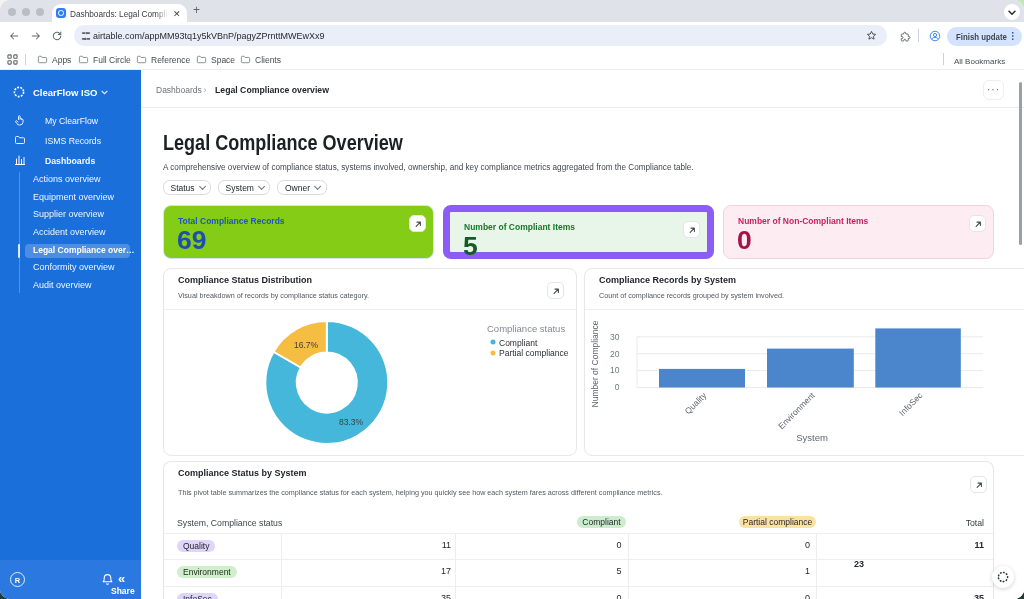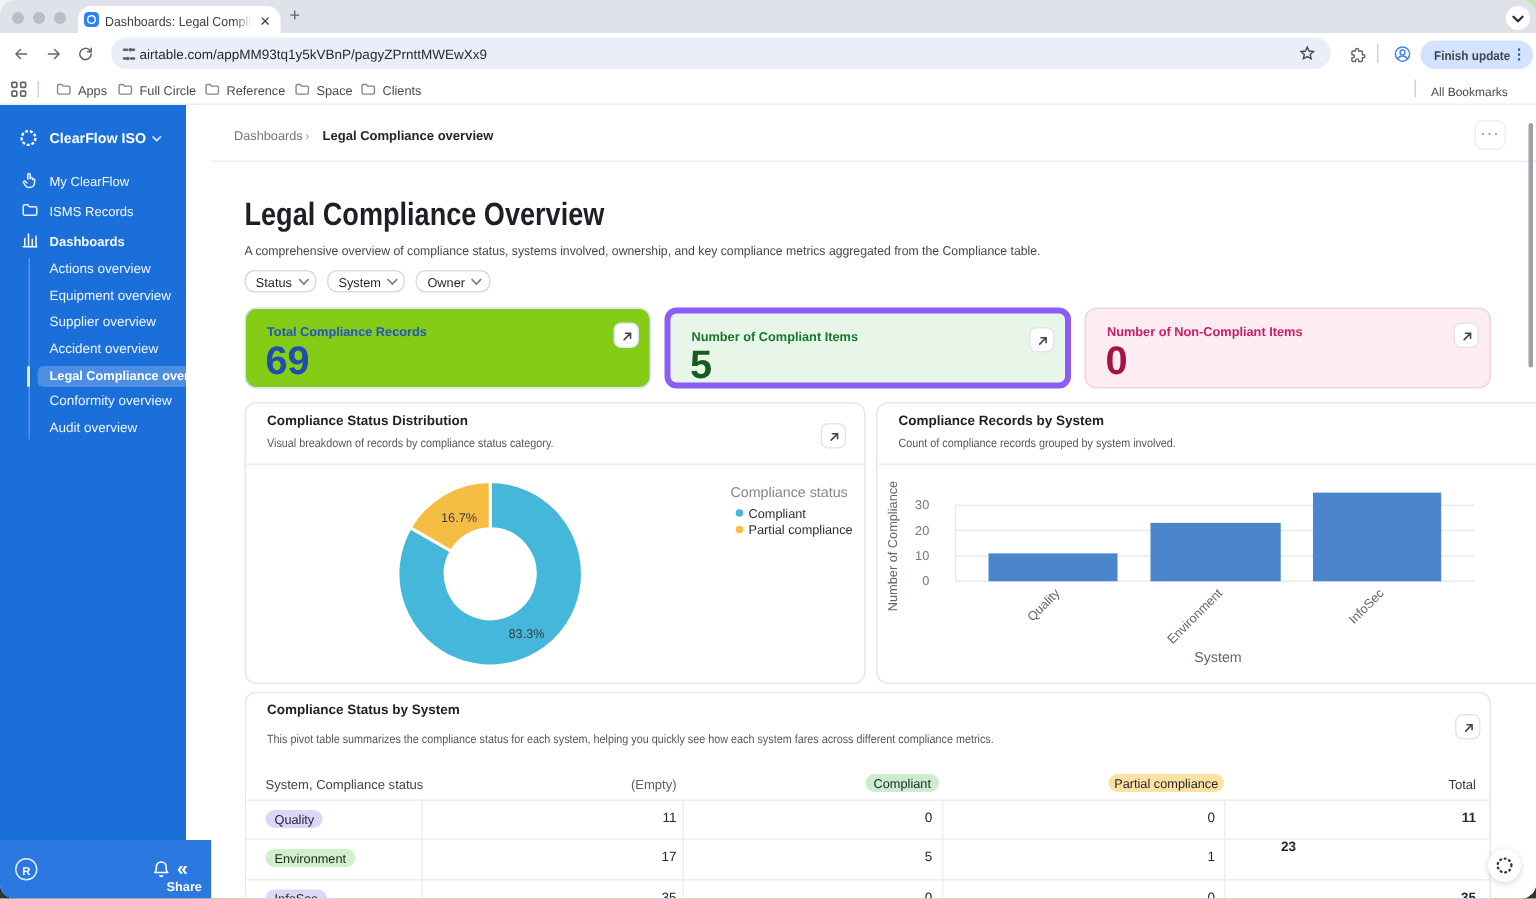--- a/index.html
+++ b/index.html
@@ -23,22 +23,22 @@
 #toolbar { position:absolute; left:0; top:22px; width:1024px; height:27px; background:#fff; }
 .tbi { position:absolute; top:8px; width:12px; height:12px; color:#5f6368; }
 #urlpill { position:absolute; left:74px; top:3px; width:813px; height:21px; background:#e9eef8; border-radius:11px; }
 #urlpill .url { position:absolute; left:19px; top:5.5px; font-size:9px; color:#27292d; }
 #bookmarks { position:absolute; left:0; top:49px; width:1024px; height:21px; background:#fff; border-bottom:1px solid #ebedef; }
 .bm { position:absolute; top:4px; font-size:8.5px; color:#474b50; display:flex; align-items:center; gap:4px; height:13px; white-space:nowrap; }
 .vdiv { position:absolute; width:1px; background:#c8d2e8; }
 
 
 #app { position:absolute; left:0; top:70px; width:1024px; height:529px; background:#fff; }
-#sidebar { position:absolute; left:0; top:0; width:124px; height:529px; background:#1b6fda; color:#fff; }
-.sb-item { position:absolute; left:33px; font-size:8.7px; color:#f4f8ff; white-space:nowrap; }
+#sidebar { position:absolute; left:0; top:0; width:141px; height:529px; background:#1b6fda; color:#fff; }
+.sb-item { position:absolute; left:18px; font-size:8.7px; color:#f4f8ff; white-space:nowrap;padding-left:27px; }
 .sb-sub { position:absolute; left:33px; font-size:9px; color:#eef5ff; white-space:nowrap; }
 #sb-active { position:absolute; left:25px; top:173.5px; width:105px; height:14.5px; background:rgba(255,255,255,.22); border-radius:4px; }
 #sb-line { position:absolute; left:18.5px; top:102px; width:1.5px; height:121px; background:rgba(255,255,255,.25); border-radius:1px; }
 #sb-line-a { position:absolute; left:18px; top:173.5px; width:2px; height:14.5px; background:rgba(255,255,255,.85); border-radius:1px; }
 #sb-bottom { position:absolute; left:0; top:490px; width:141px; height:39px; background:#2b79e0; }
 #main { position:absolute; left:141px; top:0; width:883px; height:529px; background:#fff; }
 #crumbbar { position:absolute; left:0; top:0; width:883px; height:38px; border-bottom:1px solid #e9ebee; background:#fff; }
 #content { position:absolute; left:0; top:38px; width:883px; height:491px; background:#fff; }
 
 .card-btn { position:absolute; width:17px; height:17px; background:#fff; border:1px solid #e2e5e9; border-radius:5px; }
@@ -240,21 +240,21 @@
 
         <div class="statcard" style="left:22px;background:#84cc16;border:1px solid #d7e0f6;">
           <div class="lbl" style="color:#1f56c0;">Total Compliance Records</div>
           <div class="num" style="color:#1d4eb0;">69</div>
           <div class="card-btn" style="right:7px;top:9px;">
               <svg width="8.5" height="8.5" viewBox="0 0 10 10" fill="none" stroke="#43484e" stroke-width="1.25" stroke-linecap="round" stroke-linejoin="round">
                 <path d="M2.5 7.5L7.5 2.5M3.5 2.5h4v4"></path>
               </svg>
             </div>
         </div>
-        <div class="statcard" style="left:302px;background:#e8f6e9;border:4px solid #8b5cf6;">
+        <div class="statcard" style="left:302px;background:#e8f6e9;border:7px solid #8b5cf6;">
           <div class="lbl" style="color:#15782a;">Number of Compliant Items</div>
           <div class="num" style="color:#145c22;">5</div>
           <div class="card-btn" style="right:7px;top:9px;">
               <svg width="8.5" height="8.5" viewBox="0 0 10 10" fill="none" stroke="#43484e" stroke-width="1.25" stroke-linecap="round" stroke-linejoin="round">
                 <path d="M2.5 7.5L7.5 2.5M3.5 2.5h4v4"></path>
               </svg>
             </div>
         </div>
         <div class="statcard" style="left:582px;background:#fdedf3;border:1px solid #f3d2de;">
           <div class="lbl" style="color:#c91f60;">Number of Non-Compliant Items</div>
@@ -327,21 +327,20 @@
         <div id="pivotcard">
           <div class="cc-title">Compliance Status by System</div>
           <div class="cc-sub" style="top:26px;">This pivot table summarizes the compliance status for each system, helping you quickly see how each system fares across different compliance metrics.</div>
           <div class="card-btn" style="right:6px;top:14px;">
               <svg width="8.5" height="8.5" viewBox="0 0 10 10" fill="none" stroke="#43484e" stroke-width="1.25" stroke-linecap="round" stroke-linejoin="round">
                 <path d="M2.5 7.5L7.5 2.5M3.5 2.5h4v4"></path>
               </svg>
             </div>
           <div style="position:absolute;left:0;top:51.5px;width:829px;height:90px;font-size:9px;color:#24282d;">
   <div style="position:absolute;left:13px;top:4.5px;color:#3f444a;font-size:8.7px;">System, Compliance status</div>
-  <div style="position:absolute;left:0px;top:4.5px;width:287px;text-align:right;color:#5c6167;font-size:8.7px;">(Empty)</div>
   <div style="position:absolute;left:413px;top:2.5px;width:49px;height:12px;background:#cbeccd;border-radius:6px;text-align:center;line-height:12px;font-size:8.5px;color:#23282d;">Compliant</div>
   <div style="position:absolute;left:575px;top:2.5px;width:77px;height:12px;background:#fbe2a3;border-radius:6px;text-align:center;line-height:12px;font-size:8.5px;color:#23282d;white-space:nowrap;">Partial compliance</div>
   <div style="position:absolute;left:690px;top:4.5px;width:130px;text-align:right;color:#33383e;font-size:8.7px;">Total</div>
 
   <div style="position:absolute;left:0;top:20px;width:829px;height:70px;">
     <div style="position:absolute;left:0;top:0;width:829px;height:1px;background:#eceef0;"></div>
     <div style="position:absolute;left:0;top:25.7px;width:829px;height:1px;background:#eceef0;"></div>
     <div style="position:absolute;left:0;top:52.7px;width:829px;height:1px;background:#eceef0;"></div>
     <div style="position:absolute;left:117px;top:0;width:1px;height:70px;background:#eceef0;"></div>
     <div style="position:absolute;left:291px;top:0;width:1px;height:70px;background:#eceef0;"></div>

